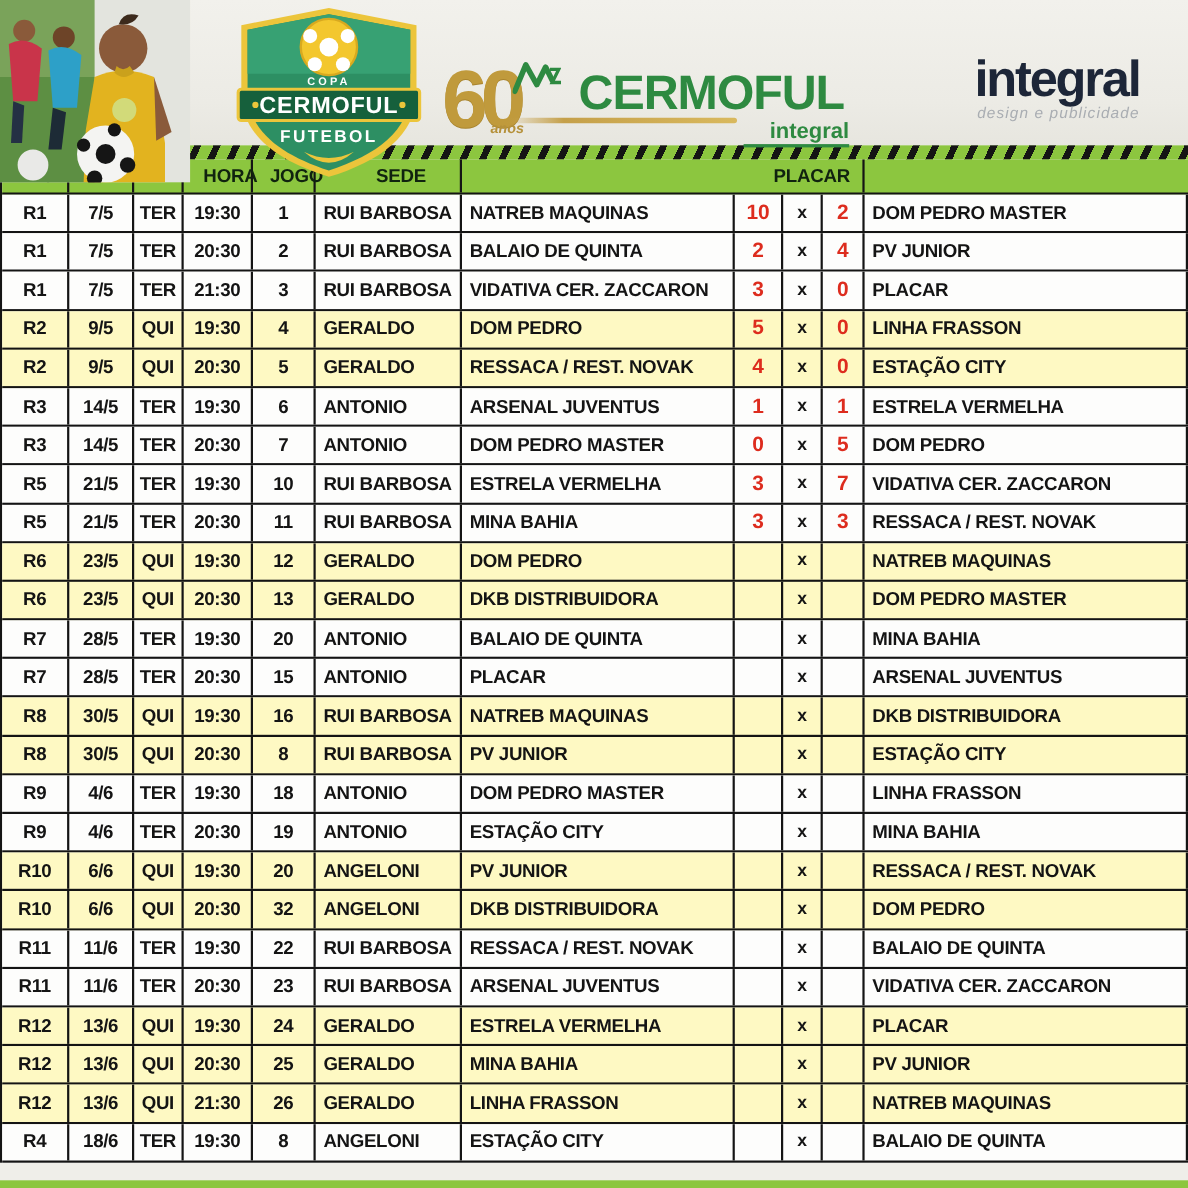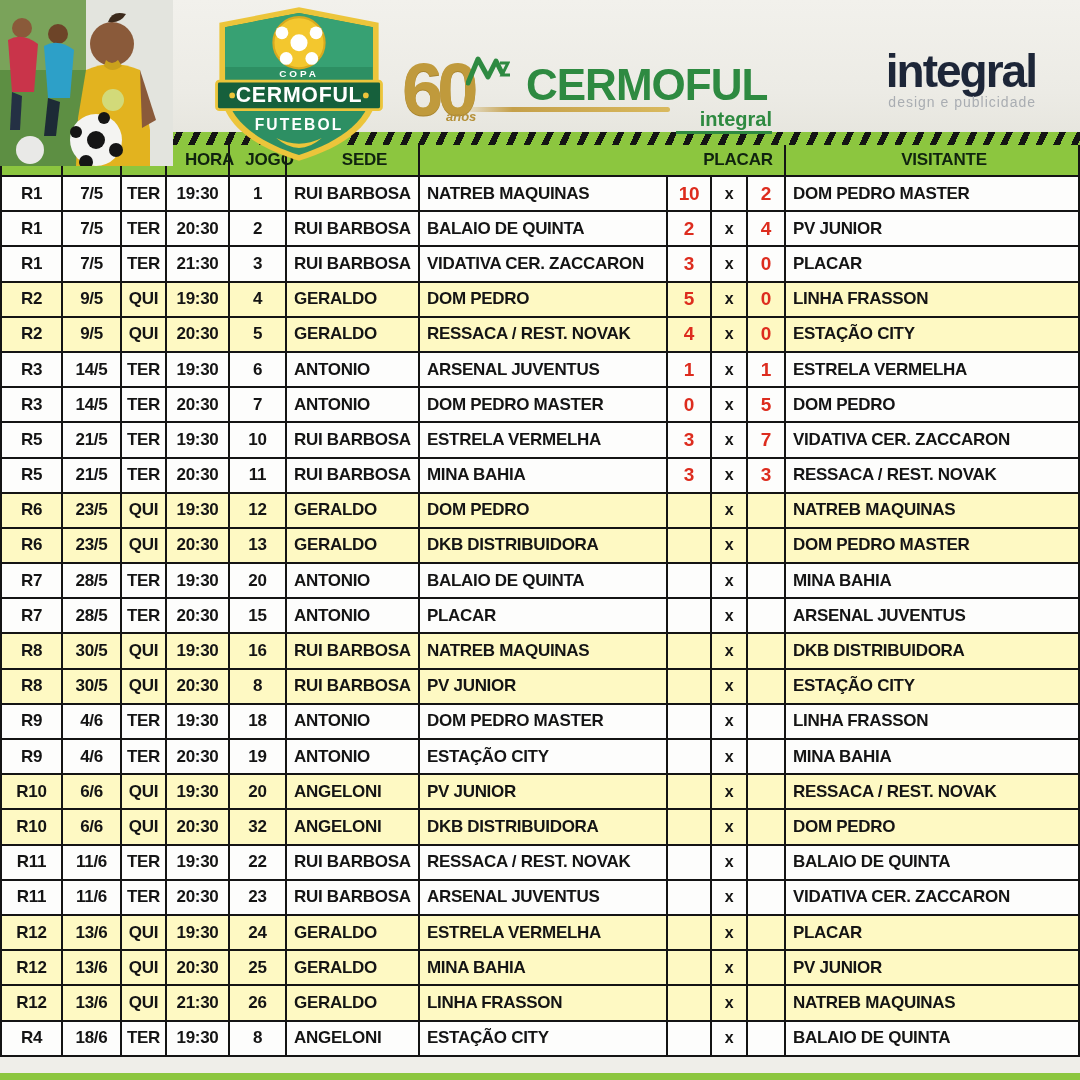--- a/index.html
+++ b/index.html
@@ -20,21 +20,21 @@
   .sixty-anos{position:absolute;left:44px;top:62px;font-size:13px;font-style:italic;color:#b5913a;font-weight:bold;}
   .sixty-emblem{position:absolute;left:64px;top:6px;}
   .cermoful-logo{position:relative;margin-left:6px;padding-top:16px;width:252px;}
   .cermoful-name{font-size:44px;font-weight:bold;color:#2e8a41;letter-spacing:-1px;line-height:44px;}
   .cermoful-line{position:absolute;left:-66px;top:60px;width:210px;height:5px;
     background:linear-gradient(90deg,rgba(197,160,74,0) 0%,#c5a04a 25%,#d9b95e 100%);border-radius:3px;}
   .cermoful-sub{display:block;text-align:right;font-size:20px;font-weight:bold;color:#2e8a41;
     border-bottom:3px solid #2e8a41;width:96px;margin-left:150px;margin-top:0px;line-height:24px;}
   .integral-logo{position:absolute;left:800px;top:48px;width:236px;text-align:right;}
   .integral-name{font-size:46px;font-weight:bold;color:#1d2638;letter-spacing:-2px;line-height:46px;}
-  .integral-sub{font-size:14px;color:#a9adb2;letter-spacing:1px;margin-top:0px;}
+  .integral-sub{font-size:14px;font-style:italic;color:#a9adb2;letter-spacing:1px;margin-top:0px;}
   
   .stripe{height:13px;background-color:#8cc63f;
     background-image:repeating-linear-gradient(115deg,#141414 0 6px,transparent 6px 16px);}
   
   .tbl{--cols:61px 59px 45px 63px 57px 133px 248px 44px 36px 38px 1fr;
     border-left:2px solid var(--b);}
   .thead{display:grid;grid-template-columns:var(--cols);height:30px;background:#8cc63f;border-bottom:2px solid var(--b);}
   .th{border-right:2px solid var(--b);display:flex;align-items:center;justify-content:center;
     font-weight:bold;font-size:17px;color:#10230f;letter-spacing:-0.2px;padding-left:24px;}
   .th.placar{grid-column:8 / span 3;}
@@ -138,21 +138,20 @@
 
   <div class="tbl">
     <div class="thead">
       <div class="th">ROD</div>
       <div class="th">DATA</div>
       <div class="th">DIA</div>
       <div class="th">HORA</div>
       <div class="th">JOGO</div>
       <div class="th">SEDE</div>
       <div class="th placar">PLACAR</div>
-      <div class="th">VISITANTE</div>
     </div>
     <div id="tbody">
         <div class="row">
           <div class="cell">R1</div>
           <div class="cell">7/5</div>
           <div class="cell">TER</div>
           <div class="cell">19:30</div>
           <div class="cell">1</div>
           <div class="cell left">RUI BARBOSA</div>
           <div class="cell left">NATREB MAQUINAS</div>

